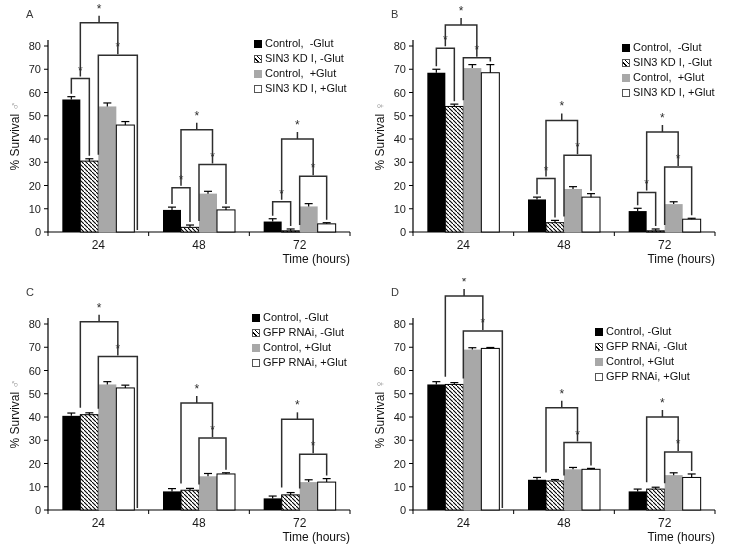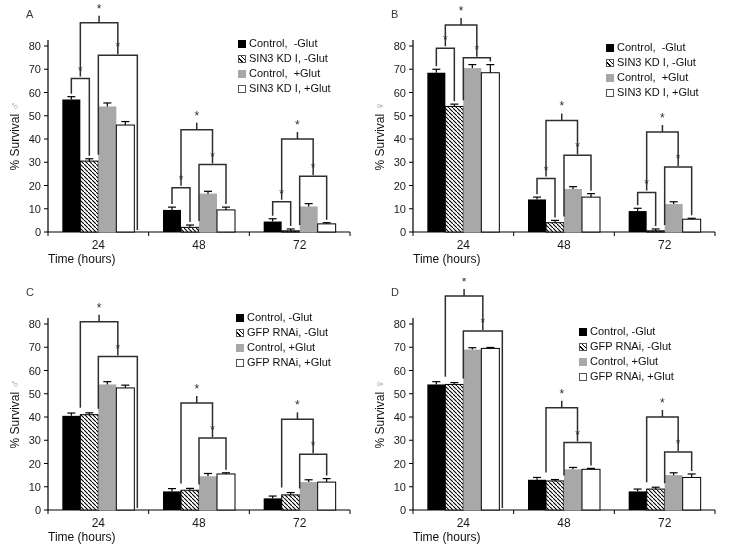--- a/index.html
+++ b/index.html
@@ -6,23 +6,23 @@
     font-family:"Liberation Sans",sans-serif;}
   .stage{position:relative;width:730px;height:556px;background:#fff;overflow:hidden;}
   .grid{display:grid;grid-template-columns:365px 365px;grid-template-rows:278px 278px;}
   .panel{position:relative;width:365px;height:278px;}
   .plot{position:absolute;left:0;top:0;}
   .plot text{font-family:"Liberation Sans",sans-serif;}
   .panel-letter{position:absolute;left:26px;top:8px;font-size:11px;color:#3a3a3a;}
   .ylabel{position:absolute;left:15px;top:136px;transform:translate(-50%,-50%) rotate(-90deg);
     white-space:nowrap;font-size:12px;color:#111;}
   .ylabel .sym{color:#9a9a9a;}
-  .xlabel{position:absolute;left:48px;width:302px;top:252px;text-align:left;font-size:12px;color:#111;}
+  .xlabel{position:absolute;left:48px;width:302px;top:252px;text-align:right;font-size:12px;color:#111;}
   .legend{position:absolute;font-size:11px;line-height:15px;color:#111;}
-  .legend-item{display:flex;align-items:center;}
+  .legend-item{display:flex;align-items:center;margin-left:16px;}
   .legend-item span.lbl{white-space:pre;}
   .marker{display:inline-block;width:8px;height:8px;margin-right:3px;flex:0 0 auto;box-sizing:border-box;}
   .m0{background:#000;}
   .m1{background:repeating-linear-gradient(45deg,#fff 0 2px,#000 2px 3px);border:1px solid #555;}
   .m2{background:#a8a8a8;}
   .m3{background:#fff;border:1px solid #555;}
   .panel-a .legend{left:238px;top:36px;}
   .panel-b .legend{left:241px;top:40px;}
   .panel-c .legend{left:236px;top:32px;}
   .panel-d .legend{left:214px;top:46px;}

